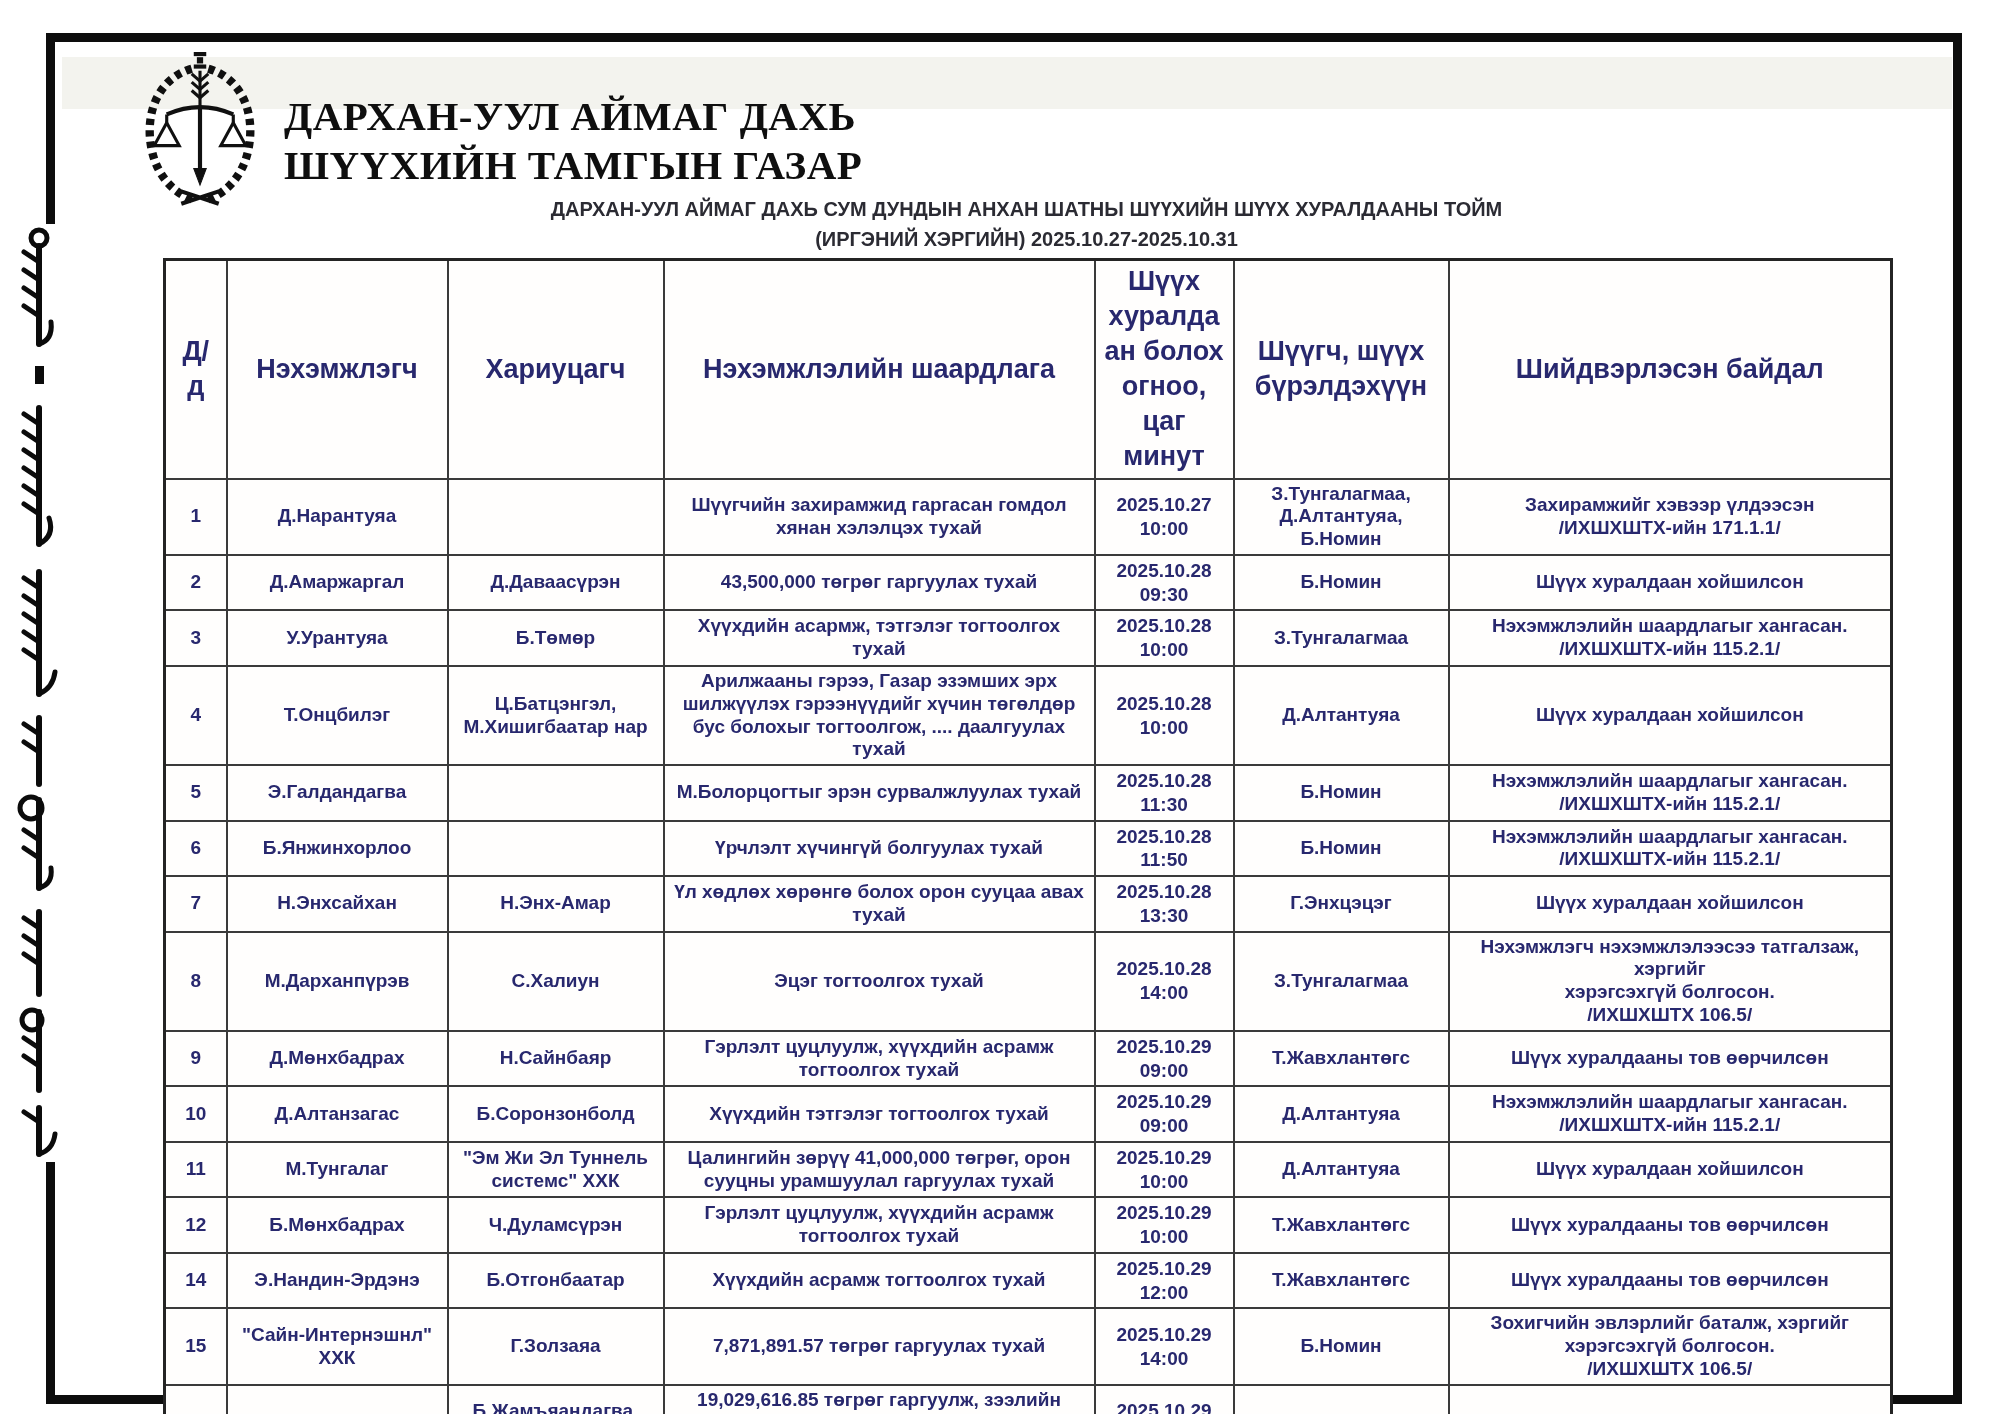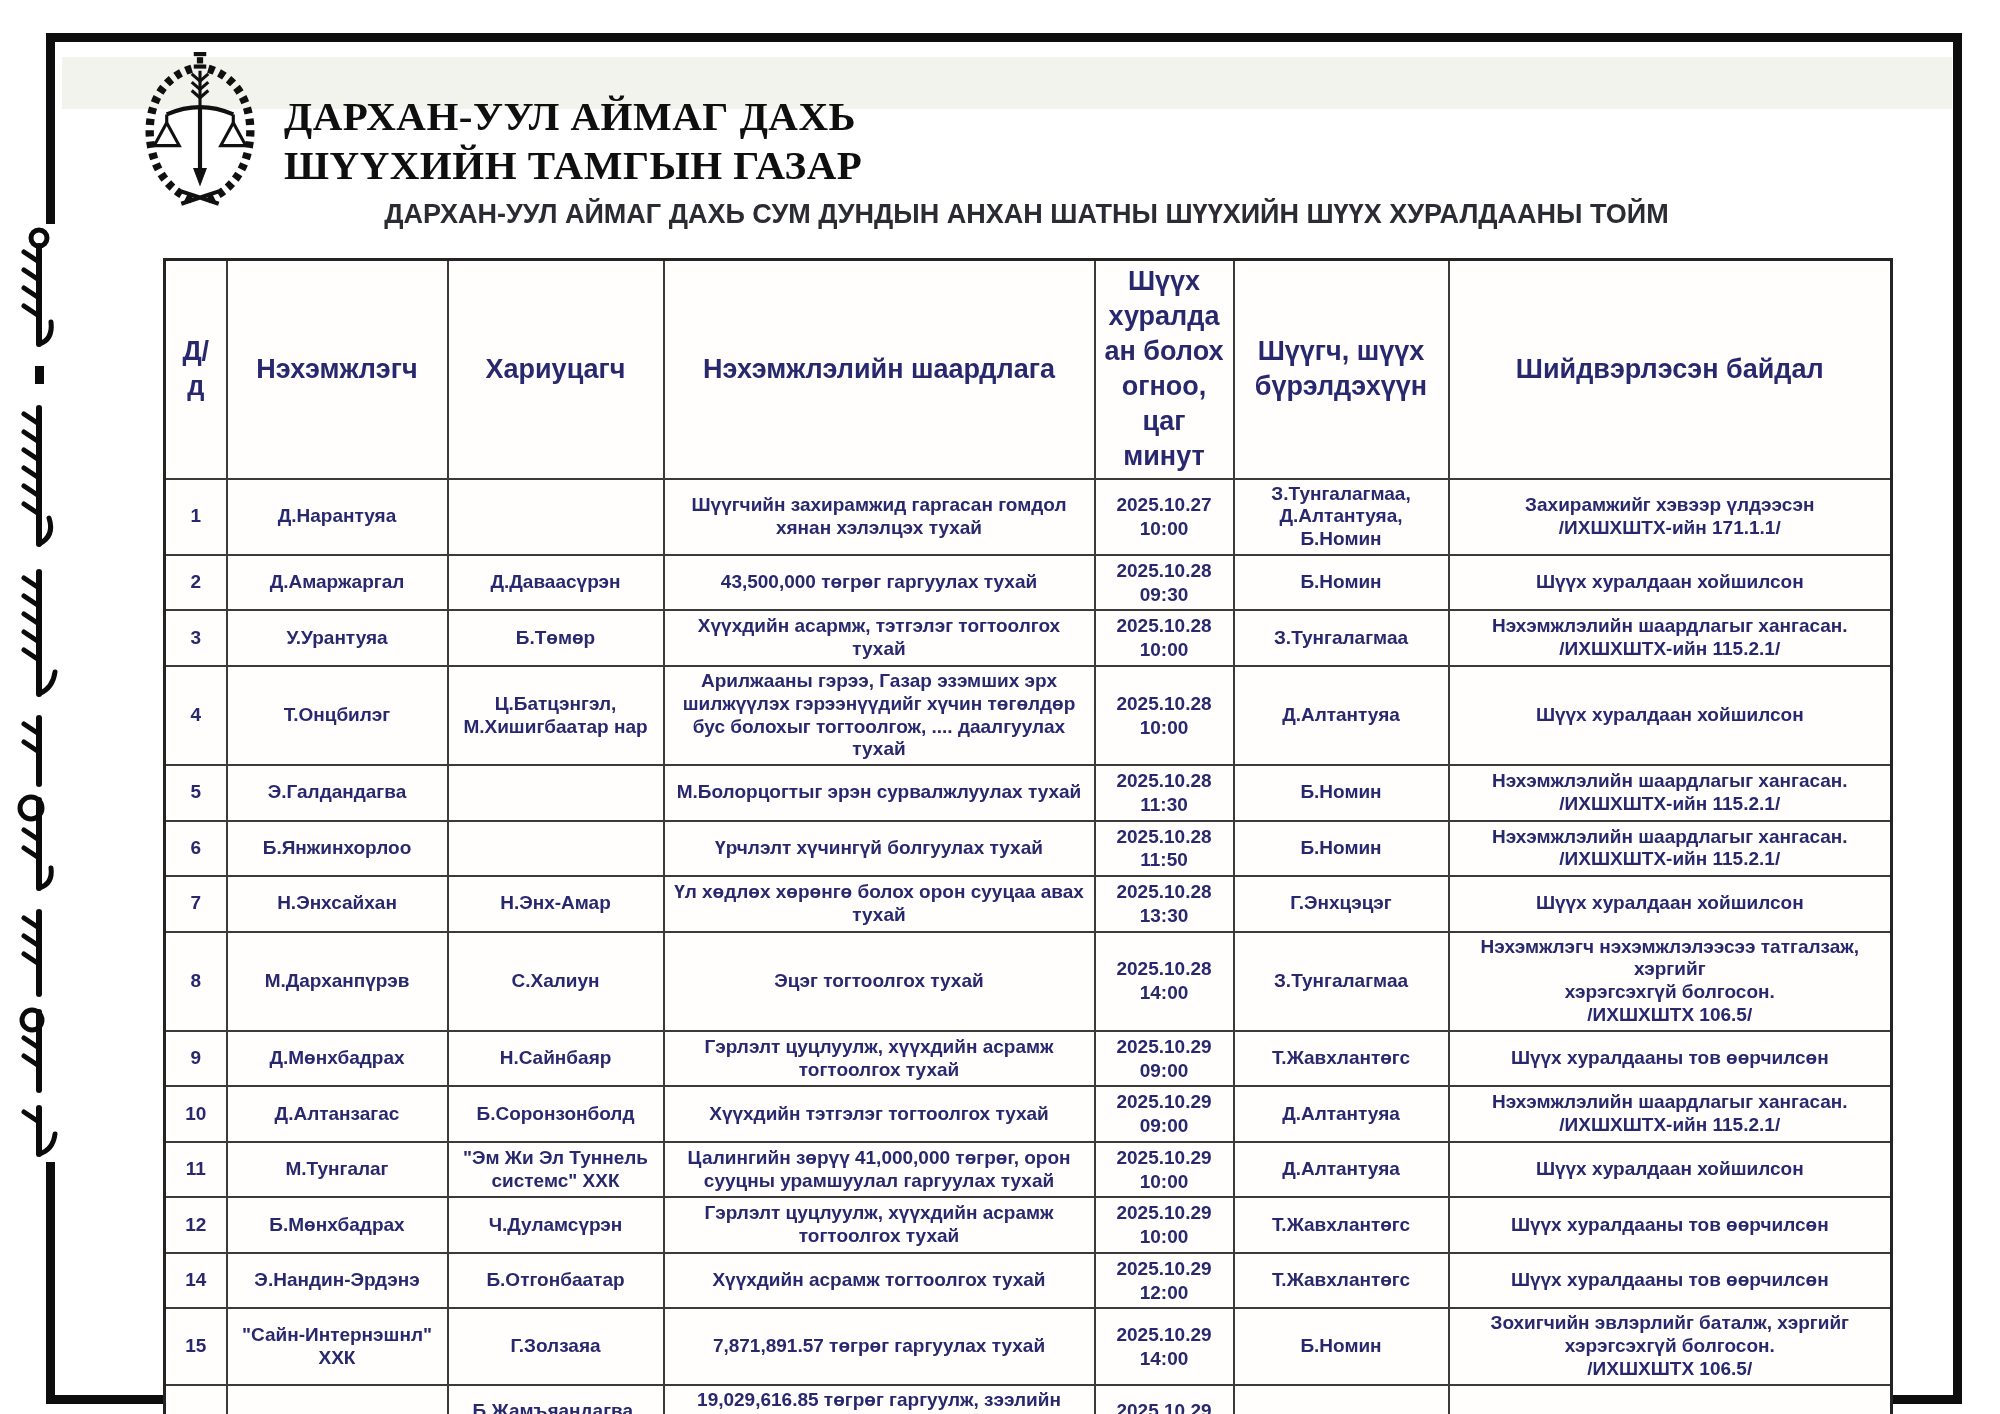--- a/index.html
+++ b/index.html
@@ -25,21 +25,21 @@
   .logo{position:absolute;left:136px;top:52px;width:128px;height:156px;z-index:2;}
   
   .org{
     position:absolute;left:284px;top:92px;z-index:2;
     font-family:"Liberation Serif", serif;font-weight:bold;color:#0f0f0f;
     font-size:41px;line-height:1.2;letter-spacing:0.5px;white-space:nowrap;
   }
   
   .titles{
     position:absolute;left:163px;top:194px;width:1727px;text-align:center;z-index:2;
-    font-weight:bold;color:#2b2b33;font-size:27px;line-height:1.5;
+    font-weight:bold;color:#2b2b33;font-size:20px;line-height:1.5;
   }
   
   table.hearing{
     position:absolute;left:163px;top:258px;width:1727px;z-index:2;
     border-collapse:collapse;table-layout:fixed;
     background:#fffefd;
   }
   table.hearing th, table.hearing td{
     border:2.5px solid #3a3a3a;
     vertical-align:middle;text-align:center;
@@ -124,20 +124,21 @@
   </svg>
 </div>
 
 <div class="org">
   <div>ДАРХАН-УУЛ АЙМАГ ДАХЬ</div>
   <div>ШҮҮХИЙН ТАМГЫН ГАЗАР</div>
 </div>
 
 <div class="titles">
   <div>ДАРХАН-УУЛ АЙМАГ ДАХЬ СУМ ДУНДЫН АНХАН ШАТНЫ ШҮҮХИЙН ШҮҮХ ХУРАЛДААНЫ ТОЙМ</div>
+  <div>(ИРГЭНИЙ ХЭРГИЙН) 2025.10.27-2025.10.31</div>
 </div>
 
 <table class="hearing">
   <colgroup>
     <col style="width:62px">
       <col style="width:221px">
       <col style="width:216px">
     <col style="width:431px">
       <col style="width:139px">
       <col style="width:215px">

